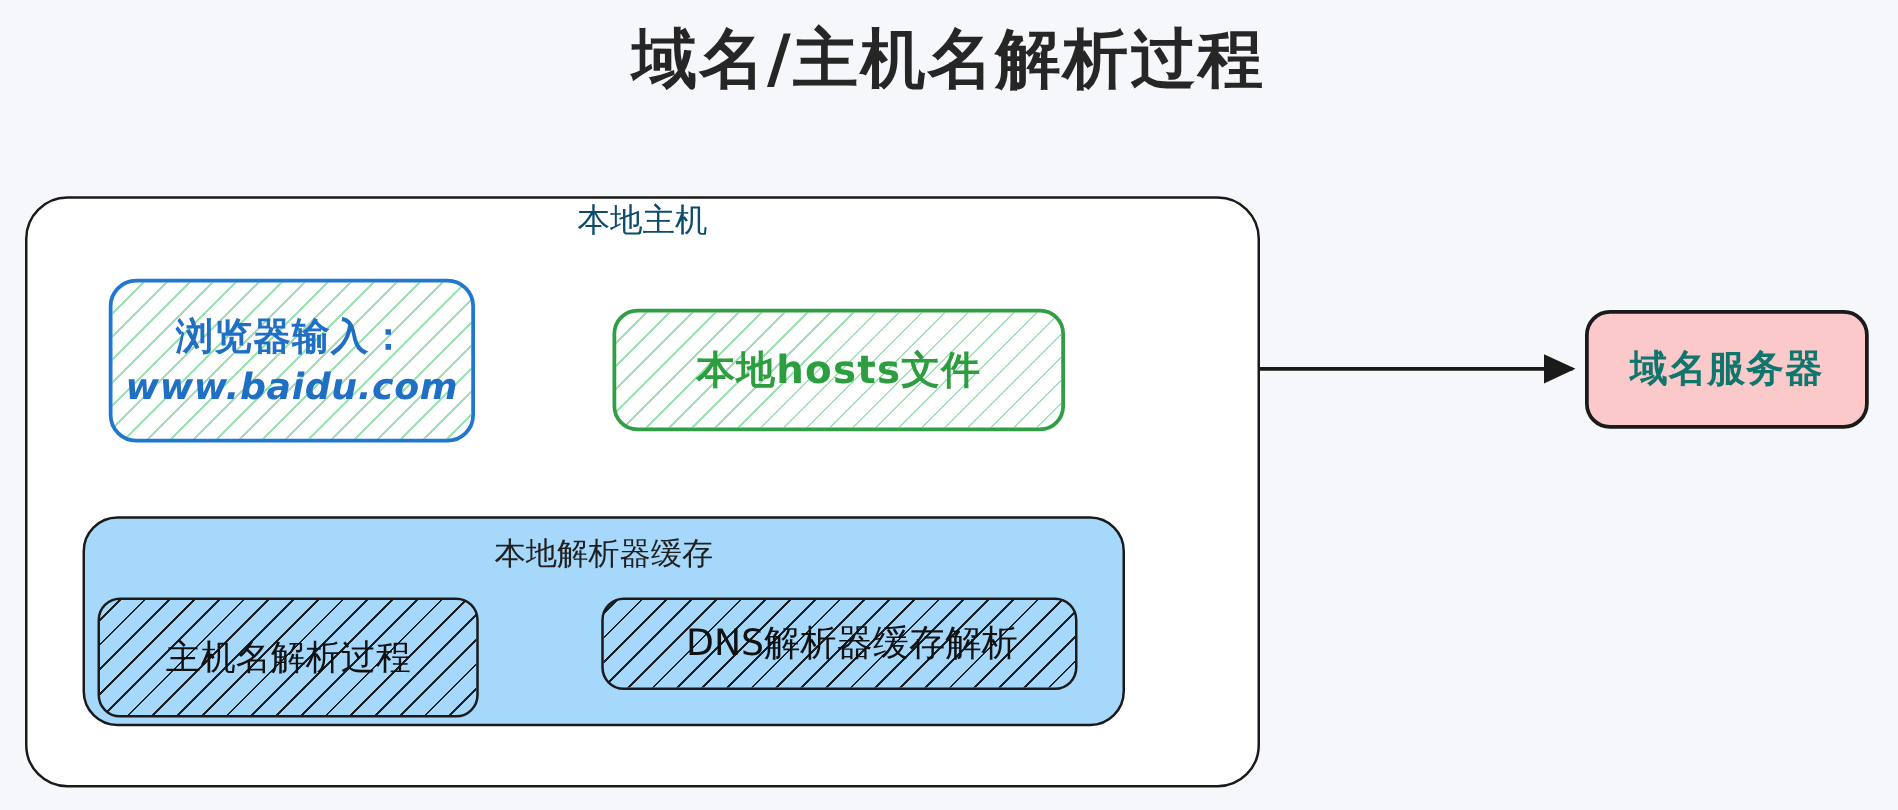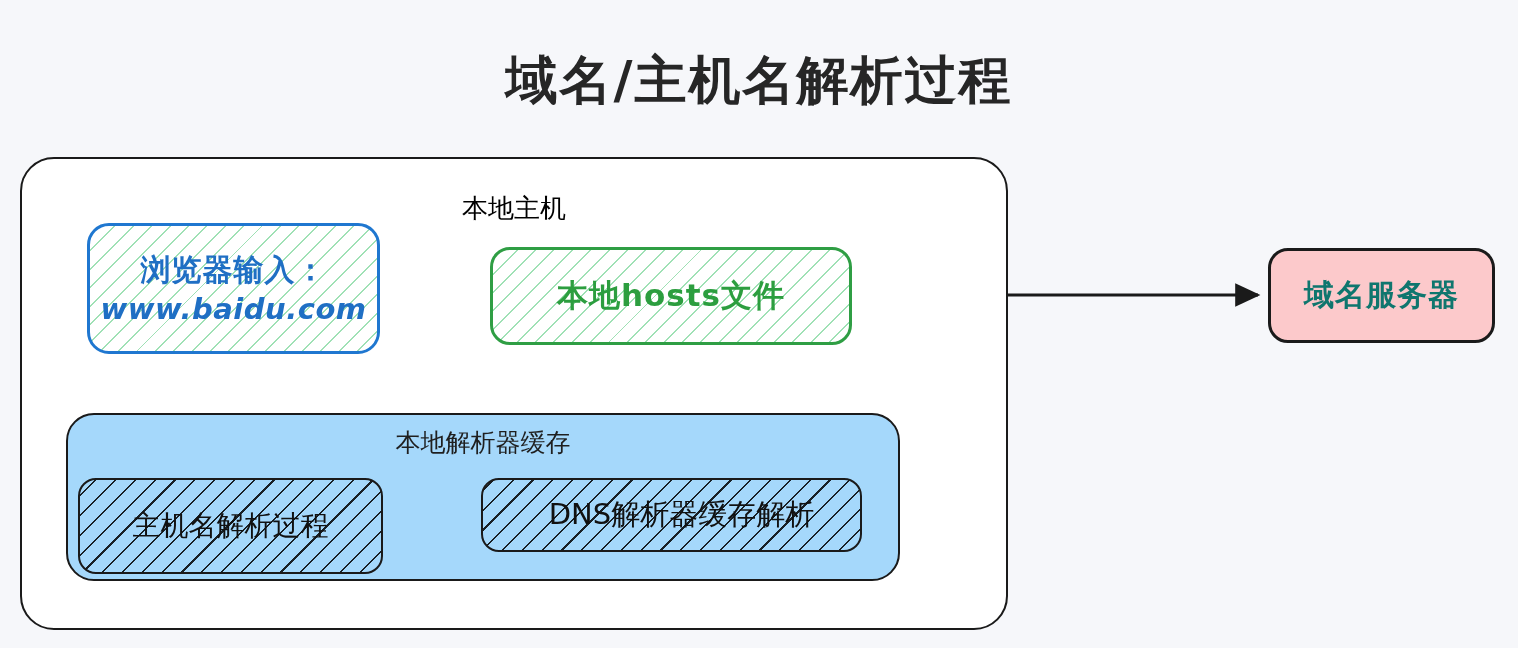--- a/index.html
+++ b/index.html
@@ -24,21 +24,20 @@
     left: 0;
     top: 14px;
     width: 1518px;
     text-align: center;
     font-size: 52px;
     font-weight: 700;
     color: #262626;
     letter-spacing: 2px;
     line-height: 68px;
     font-family: "DejaVu Sans", sans-serif;
-    margin-top: 32px;
   }
 
   .node {
     position: absolute;
     box-sizing: border-box;
     display: flex;
     align-items: center;
     justify-content: center;
     text-align: center;
   }
@@ -49,23 +48,23 @@
     top: 157px;
     width: 988px;
     height: 473px;
     border: 2.5px solid #1a1a1a;
     border-radius: 34px;
     background: #ffffff;
     align-items: flex-start;
     justify-content: center;
   }
   .local-host > .group-label {
-    margin-top: 32px;
+    margin-top: 0;
     font-size: 26px;
-    color: #000000;
+    color: #0c4a6e;
     font-family: "DejaVu Sans", sans-serif;
     font-weight: 500;
   }
 
   
   .browser-input {
     left: 87px;
     top: 223px;
     width: 293px;
     height: 131px;

